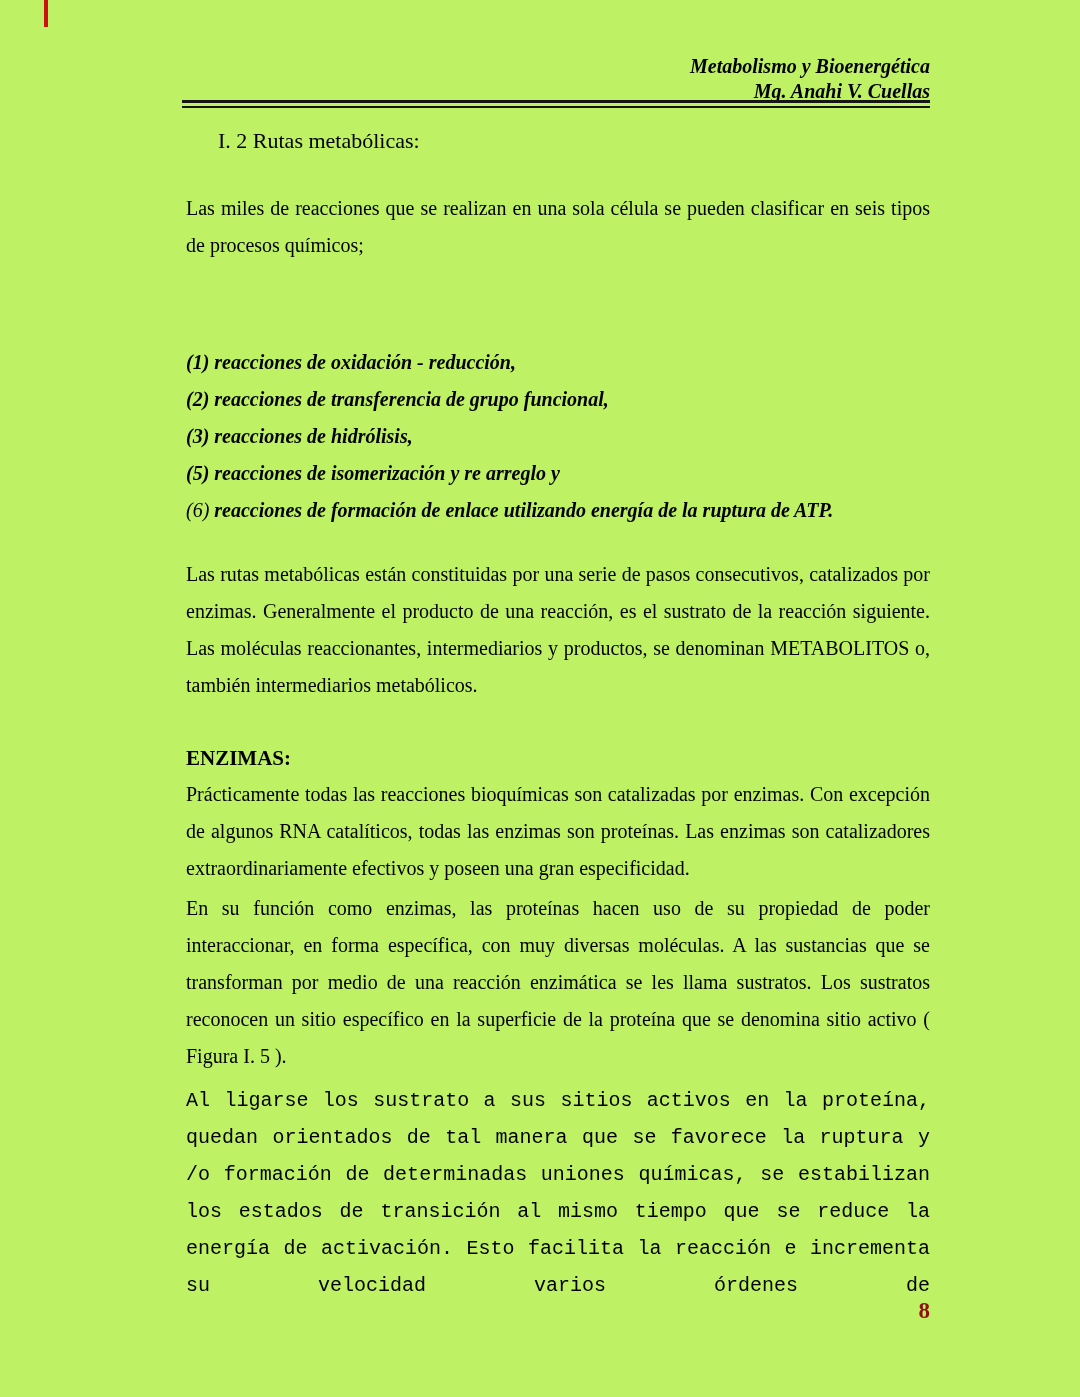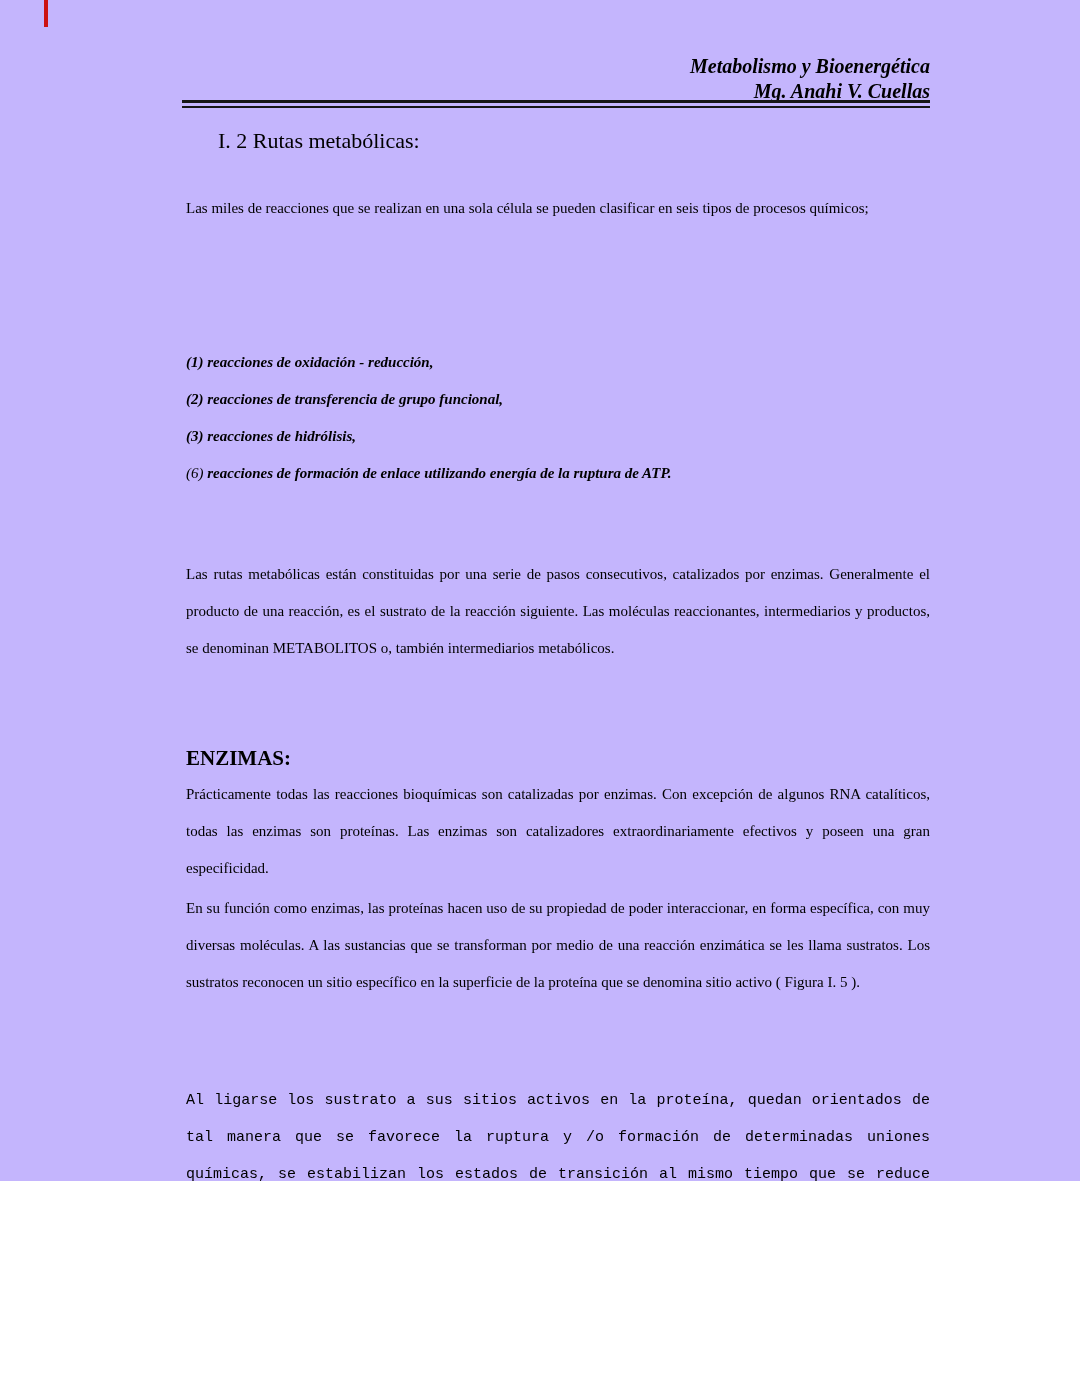--- a/index.html
+++ b/index.html
@@ -3,22 +3,22 @@
 <meta charset="utf-8">
 <style>
   html, body {
     margin: 0;
     padding: 0;
     background: #ffffff;
   }
   .page {
     position: relative;
     width: 1080px;
-    height: 1181px;
-    background: #c4b5fd;
+    height: 1397px;
+    background: #bef264;
     font-family: "Liberation Serif", serif;
     color: #000000;
     overflow: hidden;
   }
   .red-mark {
     position: absolute;
     left: 44px;
     top: 0;
     width: 4px;
     height: 27px;
@@ -49,21 +49,21 @@
     left: 218px;
     top: 127px;
     font-size: 22px;
     line-height: 28px;
     font-family: Liberation Serif, serif;
   }
   .body-block {
     position: absolute;
     left: 186px;
     width: 744px;
-    font-size: 15px;
+    font-size: 20px;
     line-height: 37px;
   }
   .justified {
     text-align: justify;
   }
   .justify-all {
     text-align: justify;
     text-align-last: justify;
   }
   .p-intro   { top: 190px; }
@@ -111,20 +111,21 @@
   <div class="double-rule"></div>
 
   <div class="section-title">I. 2  Rutas metabólicas:</div>
 
   <div class="body-block p-intro justified">Las miles de reacciones que se realizan en una sola célula se pueden clasificar en seis tipos de procesos químicos;</div>
 
   <div class="body-block list-block">
     <div class="reaction-item"><span class="num">(1)</span><span> reacciones de oxidación - reducción,</span></div>
     <div class="reaction-item"><span class="num">(2)</span><span> reacciones de transferencia de grupo funcional,</span></div>
     <div class="reaction-item"><span class="num">(3)</span><span> reacciones de hidrólisis,</span></div>
+    <div class="reaction-item"><span class="num">(5)</span><span> reacciones de isomerización y re arreglo y</span></div>
     <div class="reaction-item last"><span class="num">(6)</span><span> reacciones de formación de enlace utilizando energía de la ruptura de ATP.</span></div>
   </div>
 
   <div class="body-block p-rutas justified">Las rutas metabólicas están constituidas por una serie de pasos consecutivos, catalizados por enzimas. Generalmente el producto de una reacción, es el sustrato de la reacción siguiente. Las moléculas reaccionantes, intermediarios y productos, se denominan METABOLITOS o, también intermediarios metabólicos.</div>
 
   <div class="body-block h-enzimas">ENZIMAS:</div>
 
   <div class="body-block p-enz1 justified">Prácticamente todas las reacciones bioquímicas son catalizadas por enzimas. Con excepción de algunos RNA catalíticos, todas las enzimas son proteínas. Las enzimas son catalizadores extraordinariamente efectivos y poseen una gran especificidad.</div>
 
   <div class="body-block p-enz2 justified">En su función como enzimas, las proteínas hacen uso de su propiedad de poder interaccionar, en forma específica, con muy diversas moléculas. A las sustancias que se transforman por medio de una reacción enzimática se les llama sustratos. Los sustratos reconocen un sitio específico en la superficie de la proteína que se denomina sitio activo ( Figura I. 5  ).</div>

